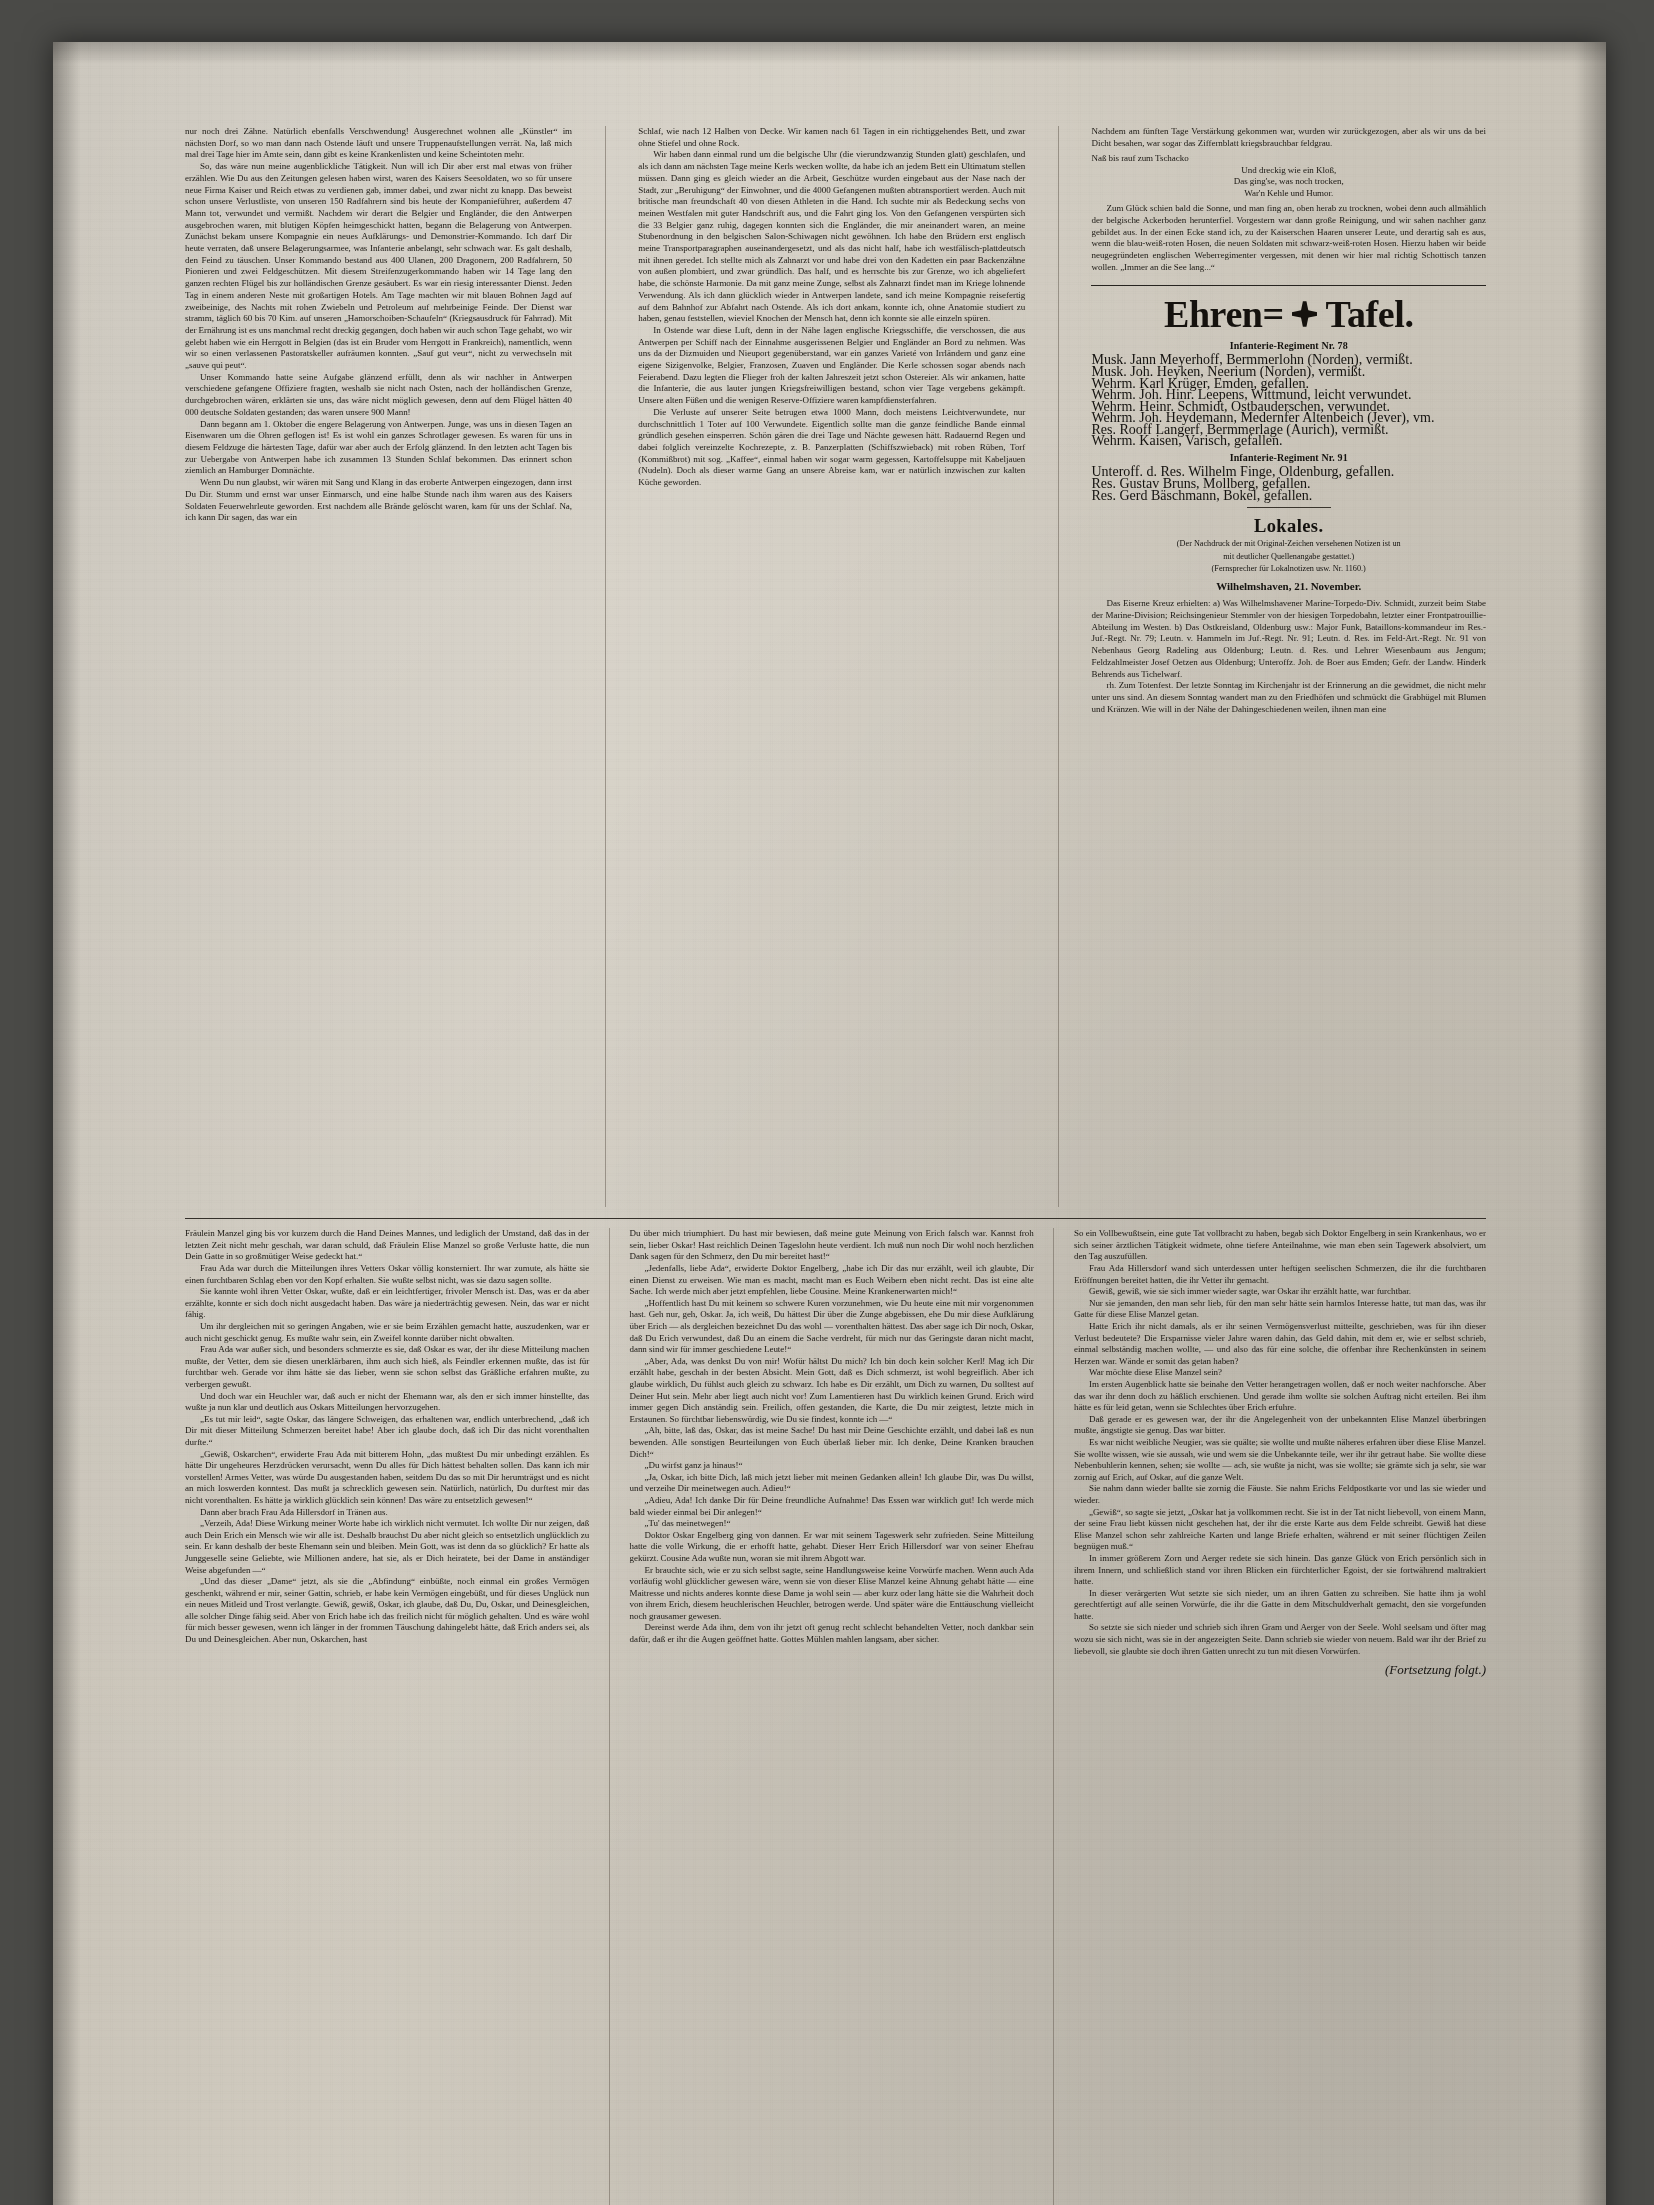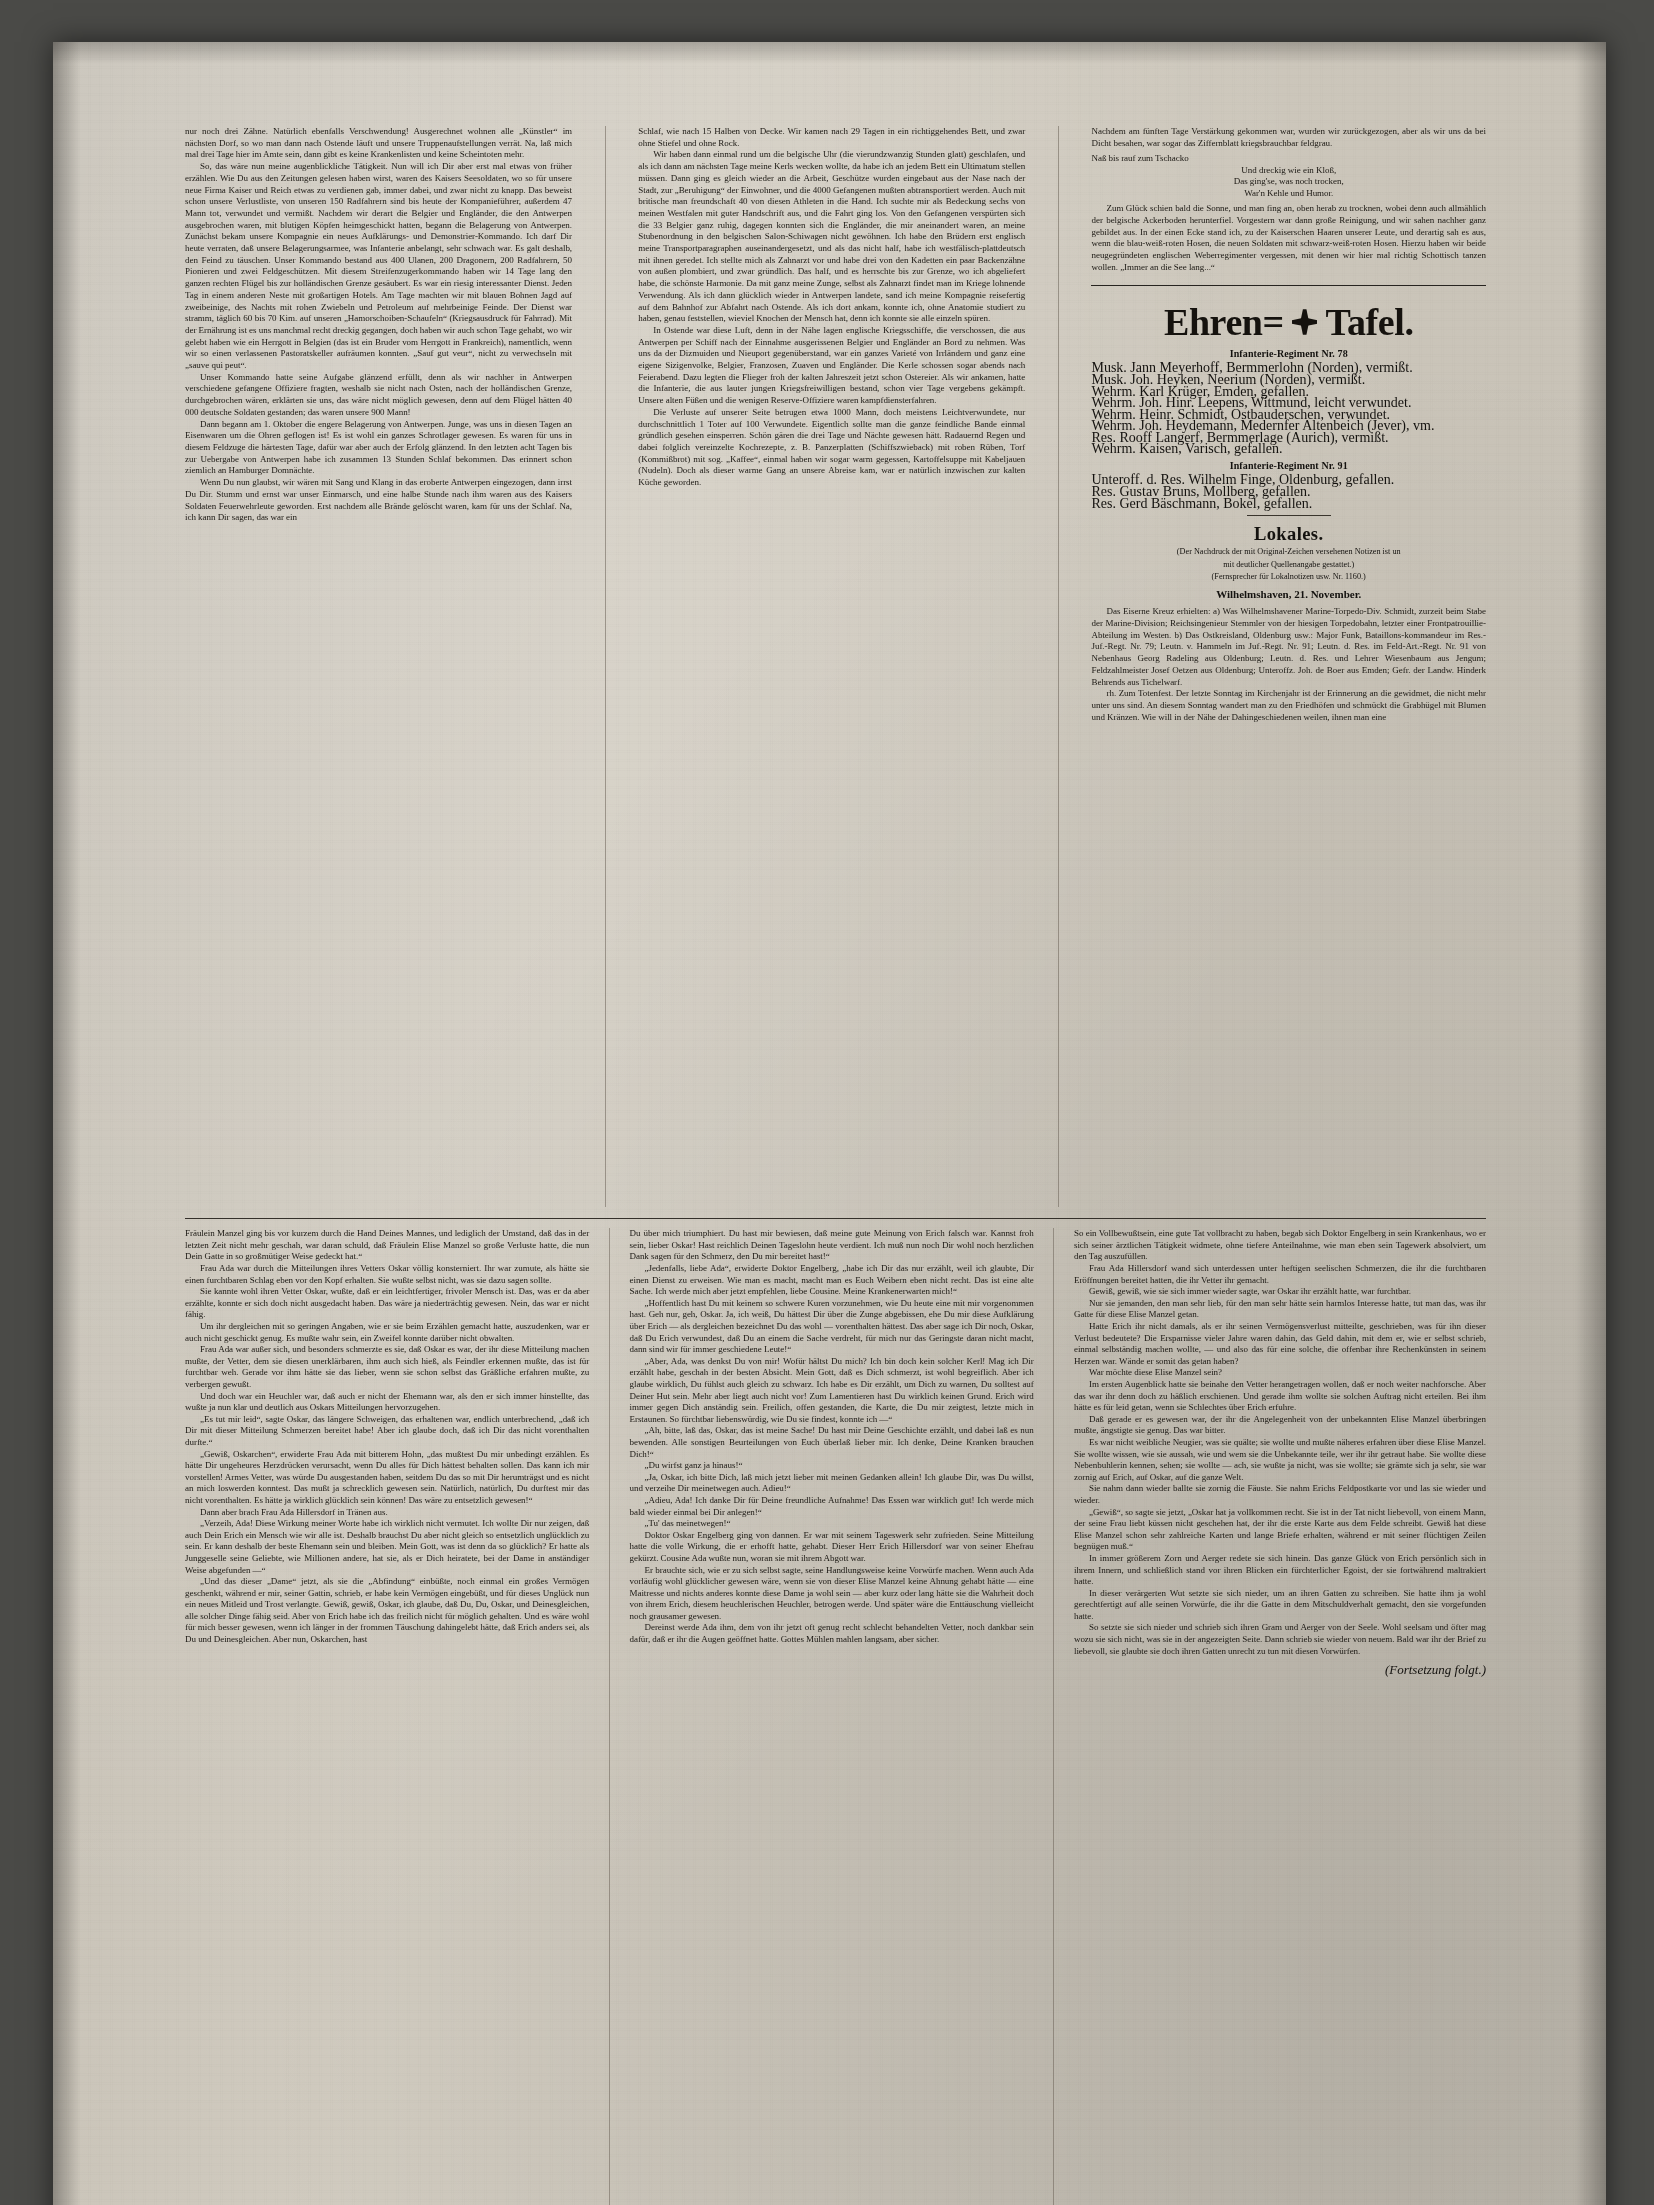--- a/index.html
+++ b/index.html
@@ -99,21 +99,21 @@
     letter-spacing: -0.04px;
     color: #1b1813;
   }
   p.body.noind { text-indent: 0; }
   p.tight { line-height: 11.6px; }
 
   
   .ehren-wrap {
     margin-top: 11.5px;
     border-top: 1.3px solid #272420;
-    padding-top: 15px;
+    padding-top: 7px;
   }
   .ehren-title {
     display: flex;
     align-items: center;
     justify-content: center;
     gap: 8px;
     font-family: "Liberation Serif", serif;
     font-weight: bold;
     font-size: 38px;
     line-height: 42px;
@@ -225,21 +225,21 @@
         <p class="body noind">nur noch drei Zähne. Natürlich ebenfalls Verschwendung! Ausgerechnet wohnen alle „Künstler“ im nächsten Dorf, so wo man dann nach Ostende läuft und unsere Truppenaufstellungen verrät. Na, laß mich mal drei Tage hier im Amte sein, dann gibt es keine Krankenlisten und keine Scheintoten mehr.</p>
         <p class="body">So, das wäre nun meine augenblickliche Tätigkeit. Nun will ich Dir aber erst mal etwas von früher erzählen. Wie Du aus den Zeitungen gelesen haben wirst, waren des Kaisers Seesoldaten, wo so für unsere neue Firma Kaiser und Reich etwas zu verdienen gab, immer dabei, und zwar nicht zu knapp. Das beweist schon unsere Verlustliste, von unseren 150 Radfahrern sind bis heute der Kompanieführer, außerdem 47 Mann tot, verwundet und vermißt. Nachdem wir derart die Belgier und Engländer, die den Antwerpen ausgebrochen waren, mit blutigen Köpfen heimgeschickt hatten, begann die Belagerung von Antwerpen. Zunächst bekam unsere Kompagnie ein neues Aufklärungs- und Demonstrier-Kommando. Ich darf Dir heute verraten, daß unsere Belagerungsarmee, was Infanterie anbelangt, sehr schwach war. Es galt deshalb, den Feind zu täuschen. Unser Kommando bestand aus 400 Ulanen, 200 Dragonern, 200 Radfahrern, 50 Pionieren und zwei Feldgeschützen. Mit diesem Streifenzugerkommando haben wir 14 Tage lang den ganzen rechten Flügel bis zur holländischen Grenze gesäubert. Es war ein riesig interessanter Dienst. Jeden Tag in einem anderen Neste mit großartigen Hotels. Am Tage machten wir mit blauen Bohnen Jagd auf zweibeinige, des Nachts mit rohen Zwiebeln und Petroleum auf mehrbeinige Feinde. Der Dienst war stramm, täglich 60 bis 70 Kim. auf unseren „Hamorschoiben-Schaufeln“ (Kriegsausdruck für Fahrrad). Mit der Ernährung ist es uns manchmal recht dreckig gegangen, doch haben wir auch schon Tage gehabt, wo wir gelebt haben wie ein Herrgott in Belgien (das ist ein Bruder vom Herrgott in Frankreich), namentlich, wenn wir so einen verlassenen Pastoratskeller aufräumen konnten. „Sauf gut veur“, nicht zu verwechseln mit „sauve qui peut“.</p>
         <p class="body">Unser Kommando hatte seine Aufgabe glänzend erfüllt, denn als wir nachher in Antwerpen verschiedene gefangene Offiziere fragten, weshalb sie nicht nach Osten, nach der holländischen Grenze, durchgebrochen wären, erklärten sie uns, das wäre nicht möglich gewesen, denn auf dem Flügel hätten 40 000 deutsche Soldaten gestanden; das waren unsere 900 Mann!</p>
         <p class="body">Dann begann am 1. Oktober die engere Belagerung von Antwerpen. Junge, was uns in diesen Tagen an Eisenwaren um die Ohren geflogen ist! Es ist wohl ein ganzes Schrotlager gewesen. Es waren für uns in diesem Feldzuge die härtesten Tage, dafür war aber auch der Erfolg glänzend. In den letzten acht Tagen bis zur Uebergabe von Antwerpen habe ich zusammen 13 Stunden Schlaf bekommen. Das erinnert schon ziemlich an Hamburger Domnächte.</p>
         <p class="body">Wenn Du nun glaubst, wir wären mit Sang und Klang in das eroberte Antwerpen eingezogen, dann irrst Du Dir. Stumm und ernst war unser Einmarsch, und eine halbe Stunde nach ihm waren aus des Kaisers Soldaten Feuerwehrleute geworden. Erst nachdem alle Brände gelöscht waren, kam für uns der Schlaf. Na, ich kann Dir sagen, das war ein</p>
       </div>
 
       <div class="vrule"></div>
 
       <div class="col t2">
-        <p class="body noind">Schlaf, wie nach 15 Halben von Decke. Wir kamen nach 29 Tagen in ein richtiggehendes Bett, und zwar ohne Stiefel und ohne Rock.</p>
+        <p class="body noind">Schlaf, wie nach 12 Halben von Decke. Wir kamen nach 61 Tagen in ein richtiggehendes Bett, und zwar ohne Stiefel und ohne Rock.</p>
         <p class="body">Wir haben dann einmal rund um die belgische Uhr (die vierundzwanzig Stunden glatt) geschlafen, und als ich dann am nächsten Tage meine Kerls wecken wollte, da habe ich an jedem Bett ein Ultimatum stellen müssen. Dann ging es gleich wieder an die Arbeit, Geschütze wurden eingebaut aus der Nase nach der Stadt, zur „Beruhigung“ der Einwohner, und die 4000 Gefangenen mußten abtransportiert werden. Auch mit britische man freundschaft 40 von diesen Athleten in die Hand. Ich suchte mir als Bedeckung sechs von meinen Westfalen mit guter Handschrift aus, und die Fahrt ging los. Von den Gefangenen verspürten sich die 33 Belgier ganz ruhig, dagegen konnten sich die Engländer, die mir aneinandert waren, an meine Stubenordnung in den belgischen Salon-Schiwagen nicht gewöhnen. Ich habe den Brüdern erst englisch meine Transportparagraphen auseinandergesetzt, und als das nicht half, habe ich westfälisch-plattdeutsch mit ihnen geredet. Ich stellte mich als Zahnarzt vor und habe drei von den Kadetten ein paar Backenzähne von außen plombiert, und zwar gründlich. Das half, und es herrschte bis zur Grenze, wo ich abgeliefert habe, die schönste Harmonie. Da mit ganz meine Zunge, selbst als Zahnarzt findet man im Kriege lohnende Verwendung. Als ich dann glücklich wieder in Antwerpen landete, sand ich meine Kompagnie reisefertig auf dem Bahnhof zur Abfahrt nach Ostende. Als ich dort ankam, konnte ich, ohne Anatomie studiert zu haben, genau feststellen, wieviel Knochen der Mensch hat, denn ich konnte sie alle einzeln spüren.</p>
         <p class="body">In Ostende war diese Luft, denn in der Nähe lagen englische Kriegsschiffe, die verschossen, die aus Antwerpen per Schiff nach der Einnahme ausgerissenen Belgier und Engländer an Bord zu nehmen. Was uns da der Dizmuiden und Nieuport gegenüberstand, war ein ganzes Varieté von Irrländern und ganz eine eigene Sizigenvolke, Belgier, Franzosen, Zuaven und Engländer. Die Kerle schossen sogar abends nach Feierabend. Dazu legten die Flieger froh der kalten Jahreszeit jetzt schon Ostereier. Als wir ankamen, hatte die Infanterie, die aus lauter jungen Kriegsfreiwilligen bestand, schon vier Tage vergebens gekämpft. Unsere alten Füßen und die wenigen Reserve-Offiziere waren kampfdiensterfahren.</p>
         <p class="body">Die Verluste auf unserer Seite betrugen etwa 1000 Mann, doch meistens Leichtverwundete, nur durchschnittlich 1 Toter auf 100 Verwundete. Eigentlich sollte man die ganze feindliche Bande einmal gründlich gesehen einsperren. Schön gären die drei Tage und Nächte gewesen hätt. Radauernd Regen und dabei folglich vereinzelte Kochrezepte, z. B. Panzerplatten (Schiffszwieback) mit roben Rüben, Torf (Kommißbrot) mit sog. „Kaffee“, einmal haben wir sogar warm gegessen, Kartoffelsuppe mit Kabeljauen (Nudeln). Doch als dieser warme Gang an unsere Abreise kam, war er natürlich inzwischen zur kalten Küche geworden.</p>
       </div>
 
       <div class="vrule"></div>
 
       <div class="col t3">
         <p class="body noind">Nachdem am fünften Tage Verstärkung gekommen war, wurden wir zurückgezogen, aber als wir uns da bei Dicht besahen, war sogar das Ziffernblatt kriegsbrauchbar feldgrau.</p>
 

